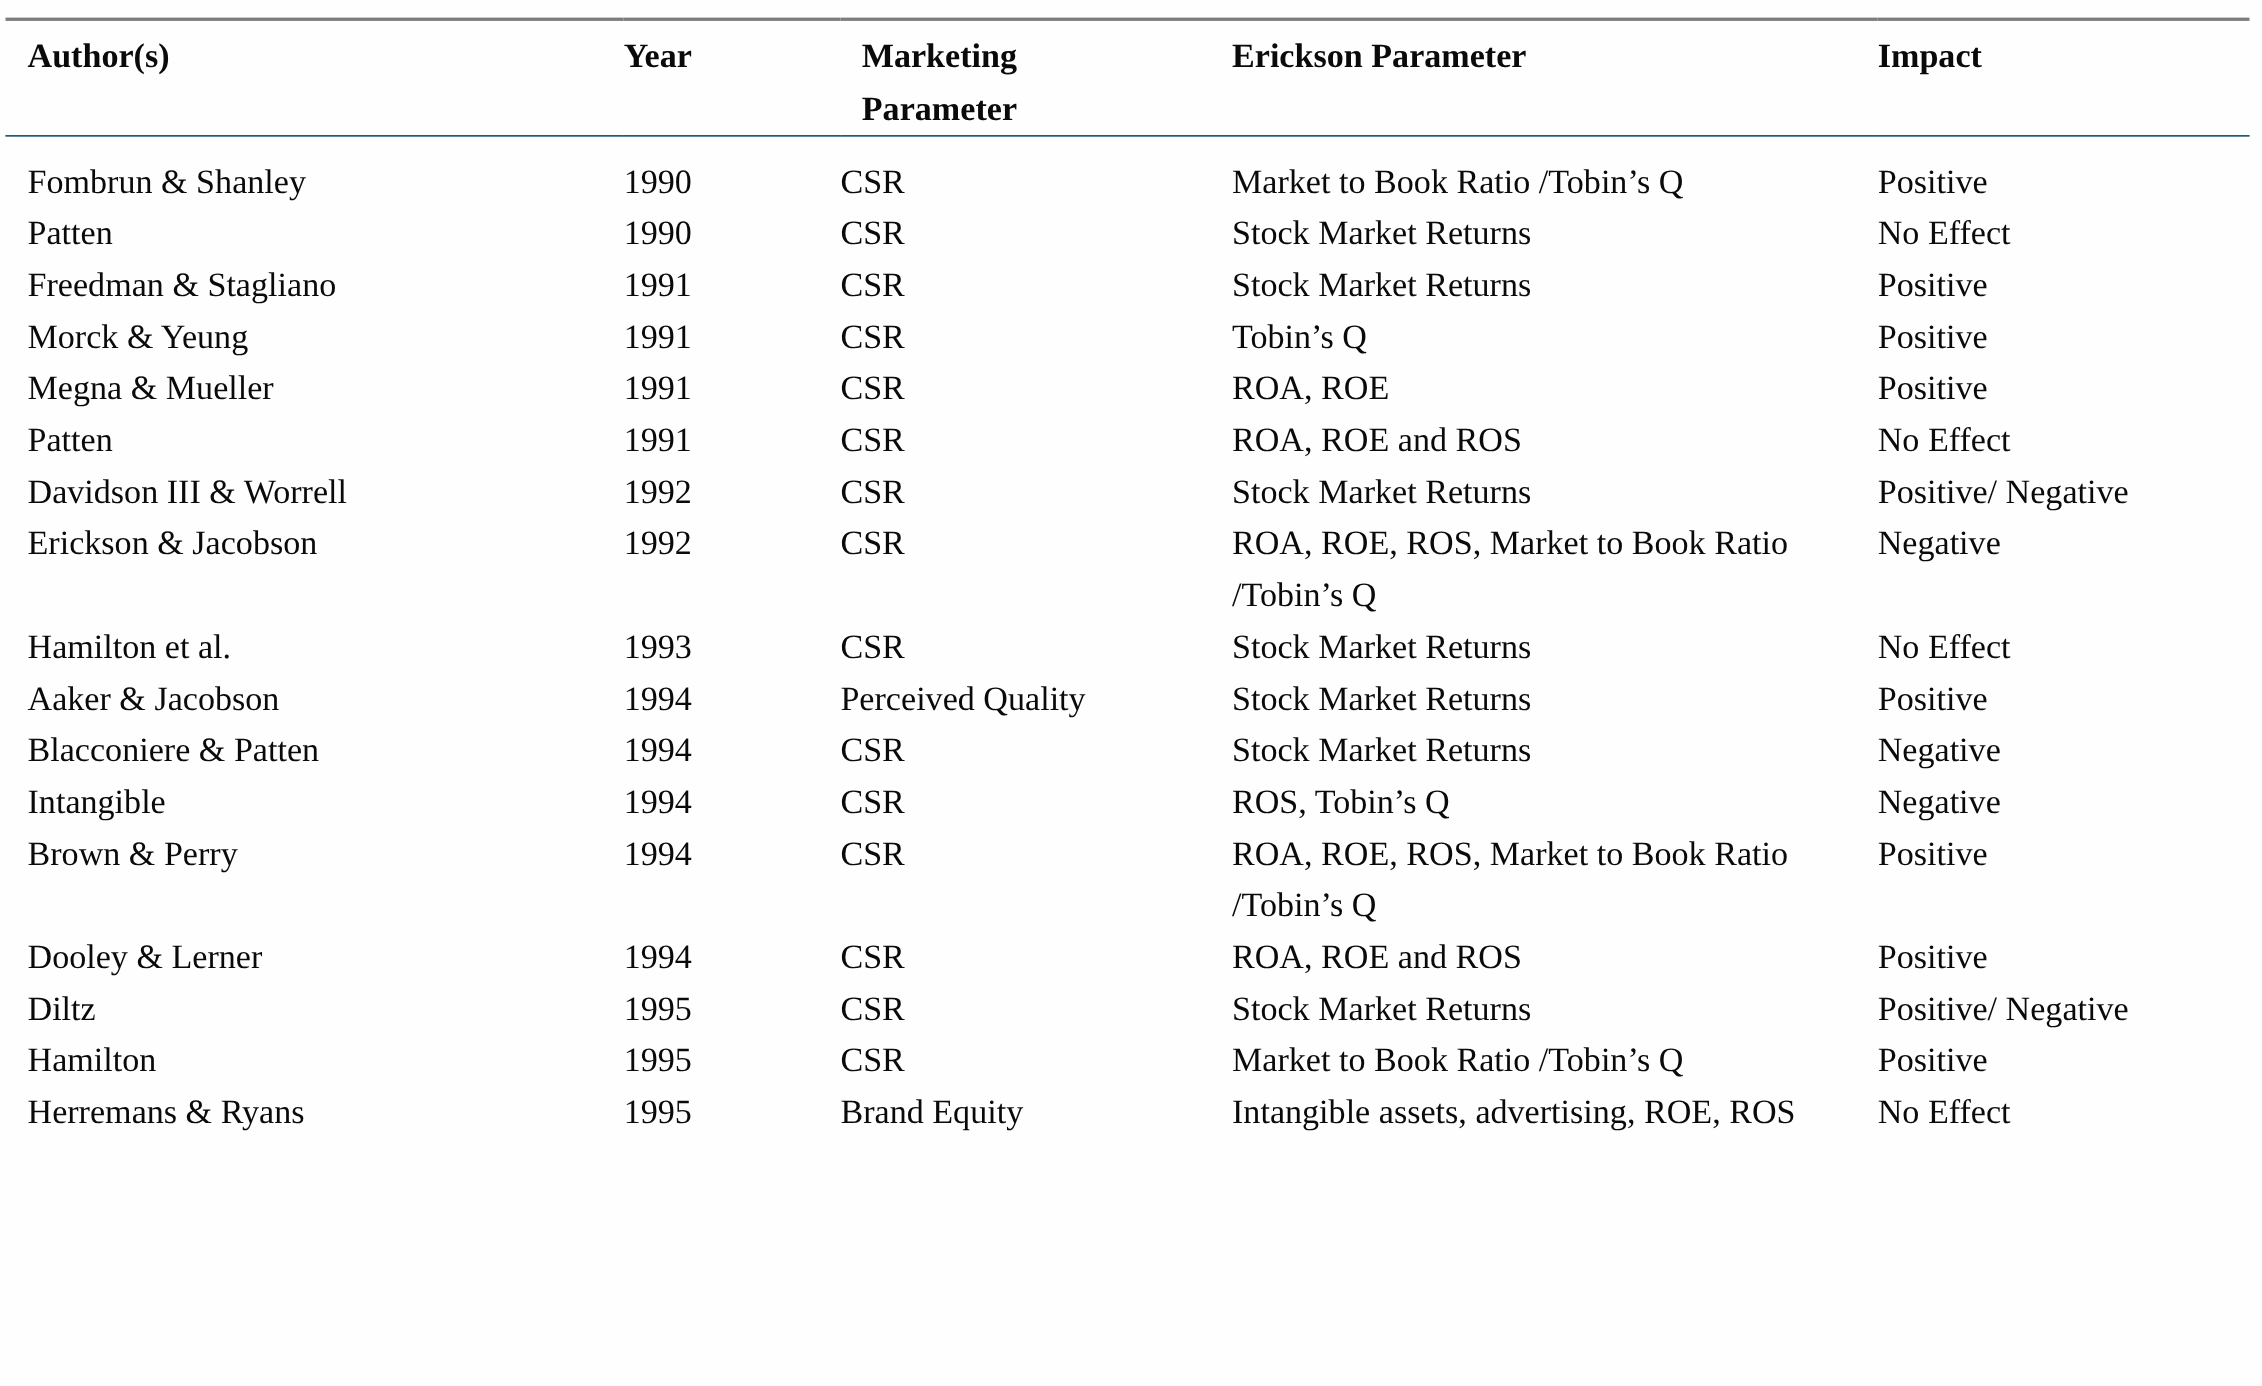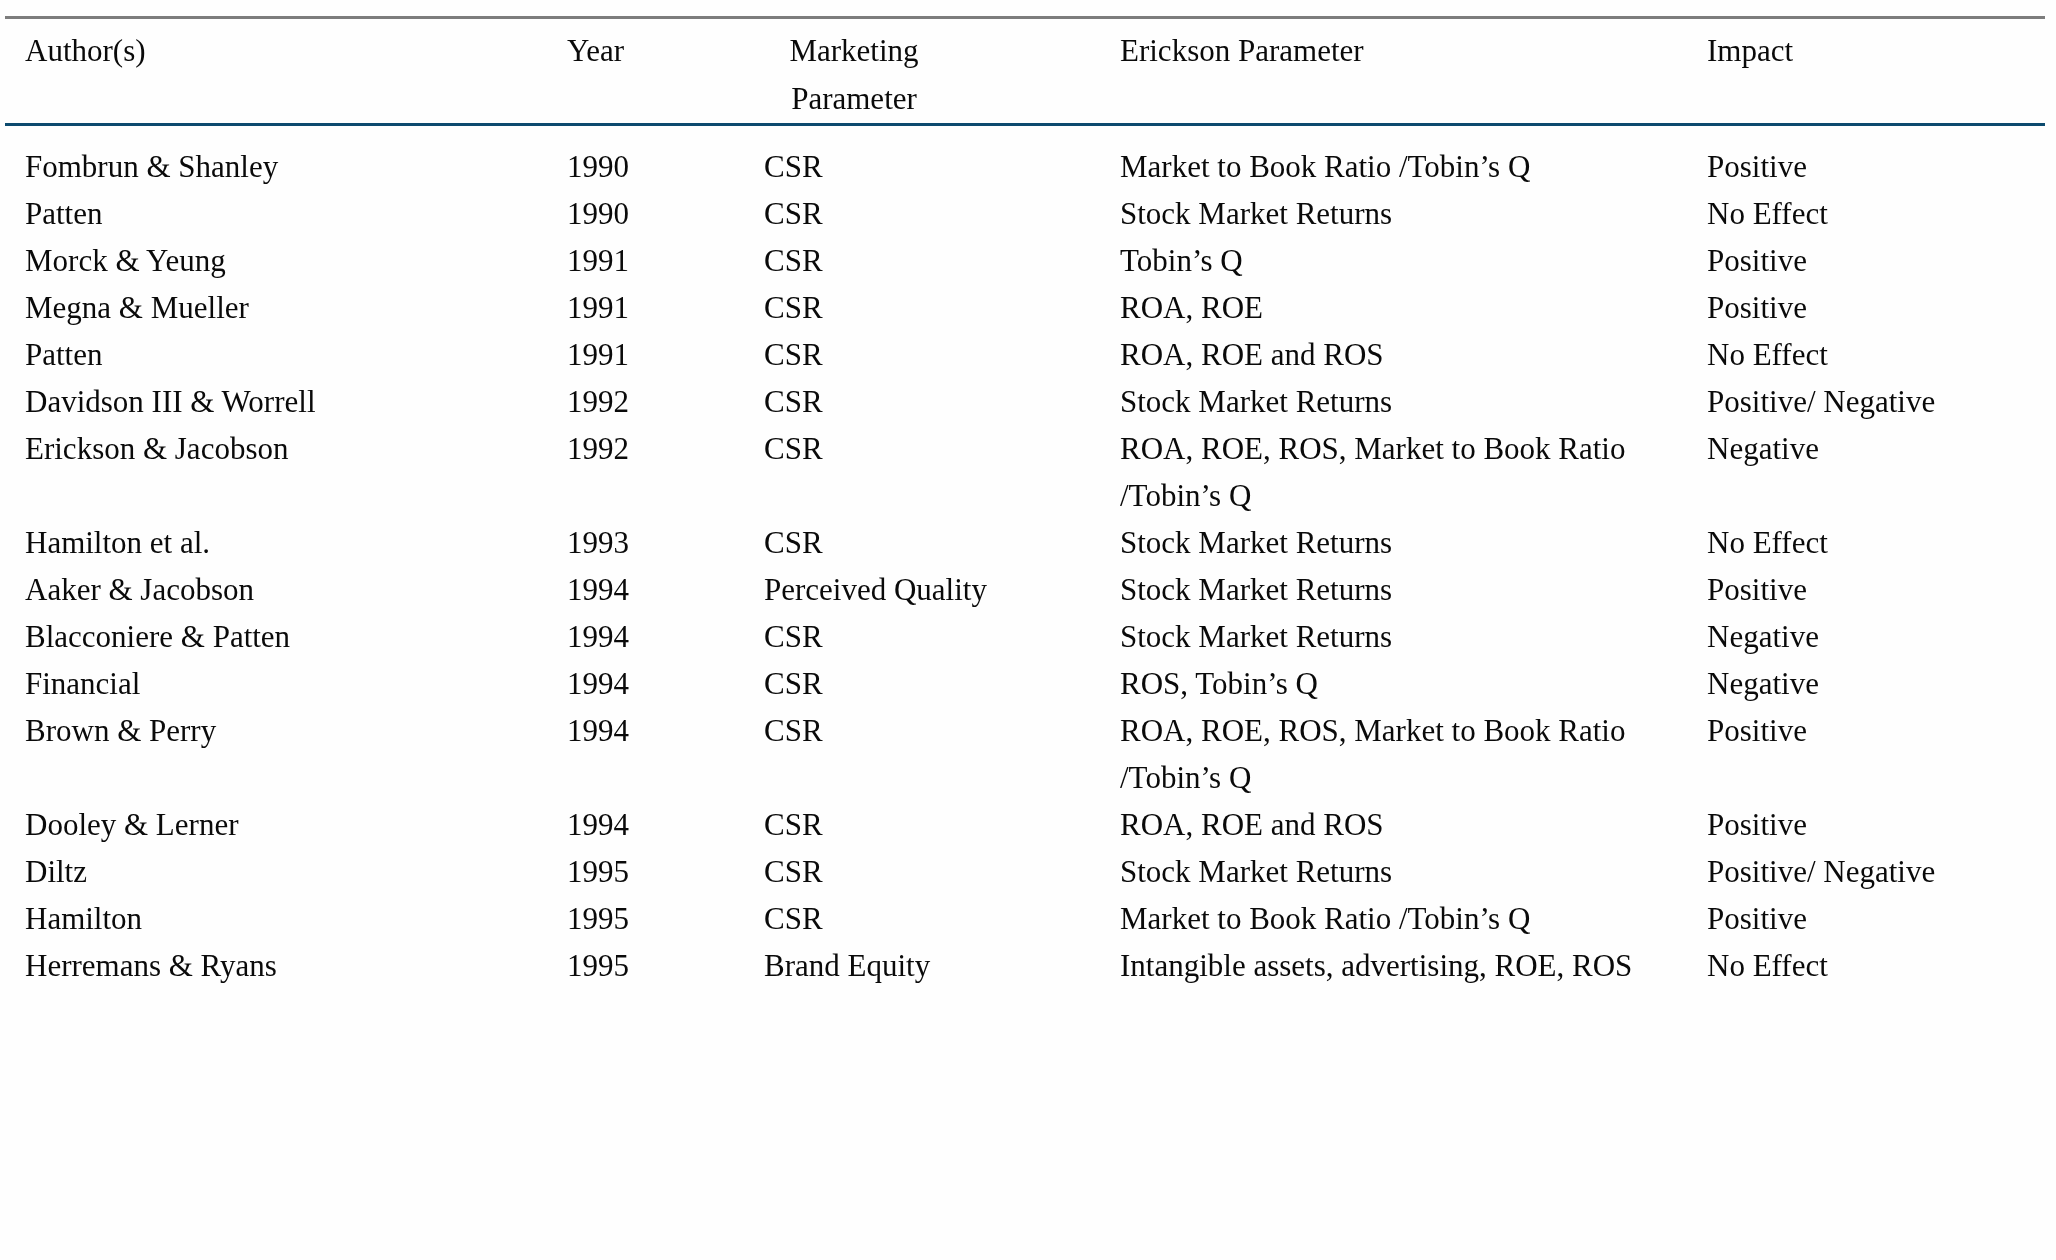--- a/index.html
+++ b/index.html
@@ -24,28 +24,28 @@
     width: 2040px;
     border-top: 3px solid #7d7d7d;
   }
   col.c-author    { width: 562px; }
   col.c-year      { width: 197px; }
   col.c-marketing { width: 356px; }
   col.c-financial { width: 587px; }
   col.c-impact    { width: 338px; }
 
   thead th {
-    font-weight: normal;
+    font-weight: bold;
     text-align: left;
     vertical-align: top;
     font-size: 31px;
     line-height: 48px;
     height: 100px;
     padding: 8px 0 0 0;
-    border-bottom: 3px solid #0c4a6e;
+    border-bottom: 1px solid #0c4a6e;
     box-sizing: border-box;
   }
   thead th:first-child { padding-left: 20px; }
 
   .wrap-narrow {
     display: inline-block;
     max-width: 180px;
     text-align: center;
   }
 
@@ -89,20 +89,27 @@
           <td>Positive</td>
         </tr>
         <tr>
           <td>Patten</td>
           <td>1990</td>
           <td>CSR</td>
           <td>Stock Market Returns</td>
           <td>No Effect</td>
         </tr>
         <tr>
+          <td>Freedman &amp; Stagliano</td>
+          <td>1991</td>
+          <td>CSR</td>
+          <td>Stock Market Returns</td>
+          <td>Positive</td>
+        </tr>
+        <tr>
           <td>Morck &amp; Yeung</td>
           <td>1991</td>
           <td>CSR</td>
           <td>Tobin’s Q</td>
           <td>Positive</td>
         </tr>
         <tr>
           <td>Megna &amp; Mueller</td>
           <td>1991</td>
           <td>CSR</td>
@@ -145,21 +152,21 @@
           <td>Positive</td>
         </tr>
         <tr>
           <td>Blacconiere &amp; Patten</td>
           <td>1994</td>
           <td>CSR</td>
           <td>Stock Market Returns</td>
           <td>Negative</td>
         </tr>
         <tr>
-          <td>Financial</td>
+          <td>Intangible</td>
           <td>1994</td>
           <td>CSR</td>
           <td>ROS, Tobin’s Q</td>
           <td>Negative</td>
         </tr>
         <tr>
           <td>Brown &amp; Perry</td>
           <td>1994</td>
           <td>CSR</td>
           <td>ROA, ROE, ROS, Market to Book Ratio /Tobin’s Q</td>

